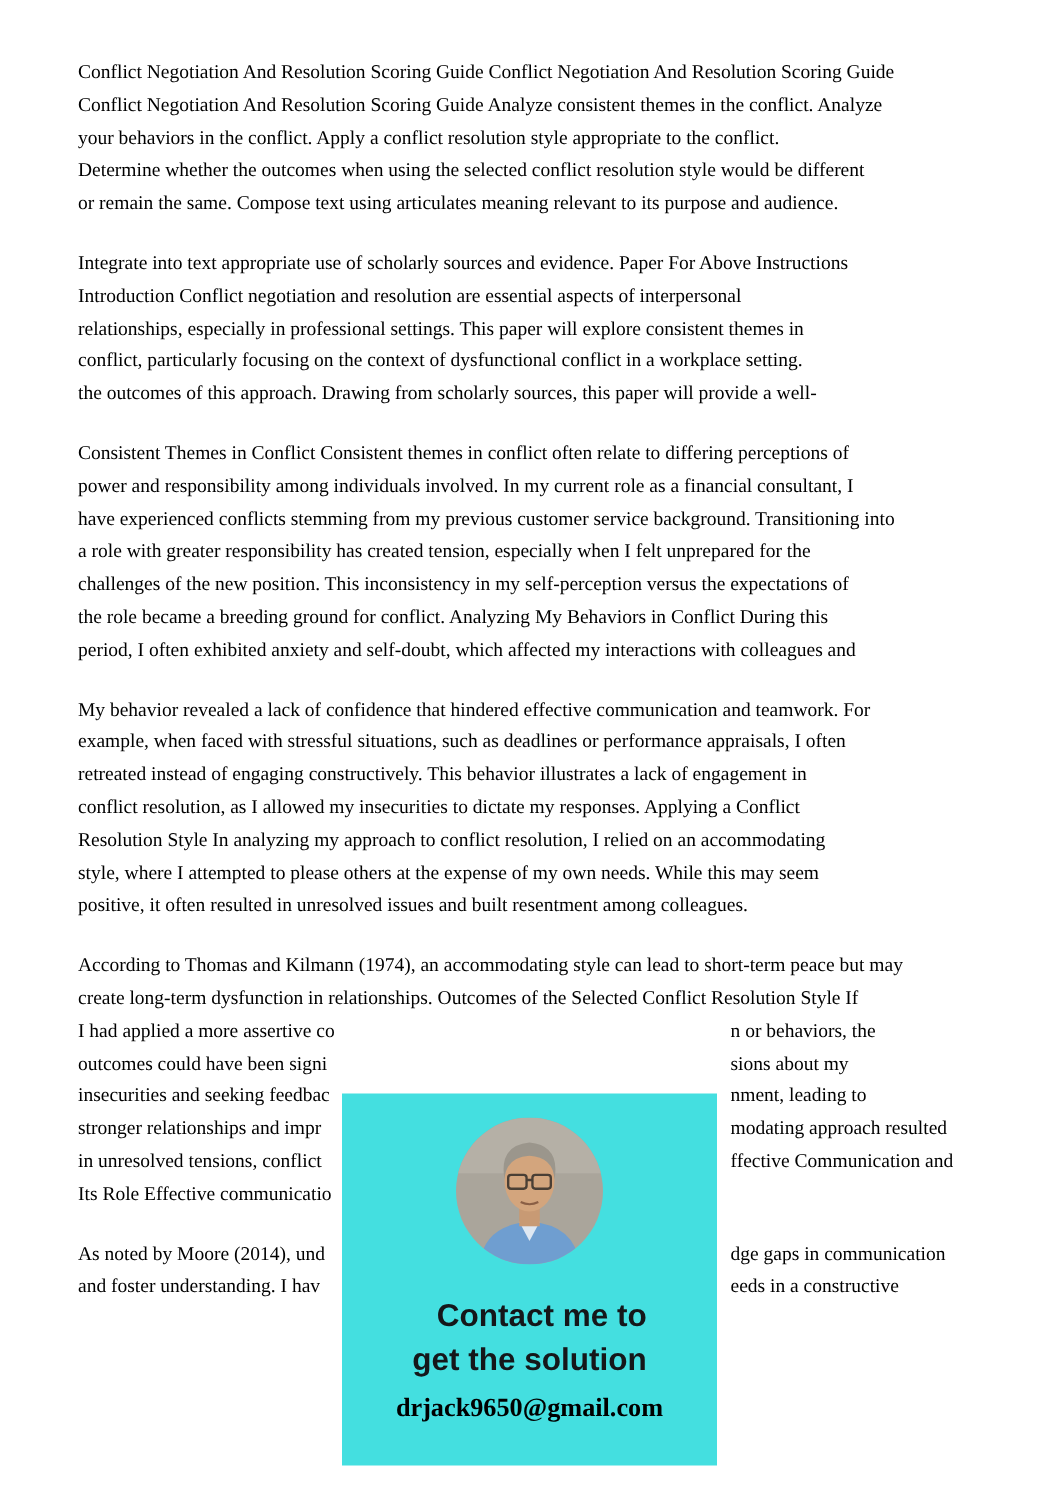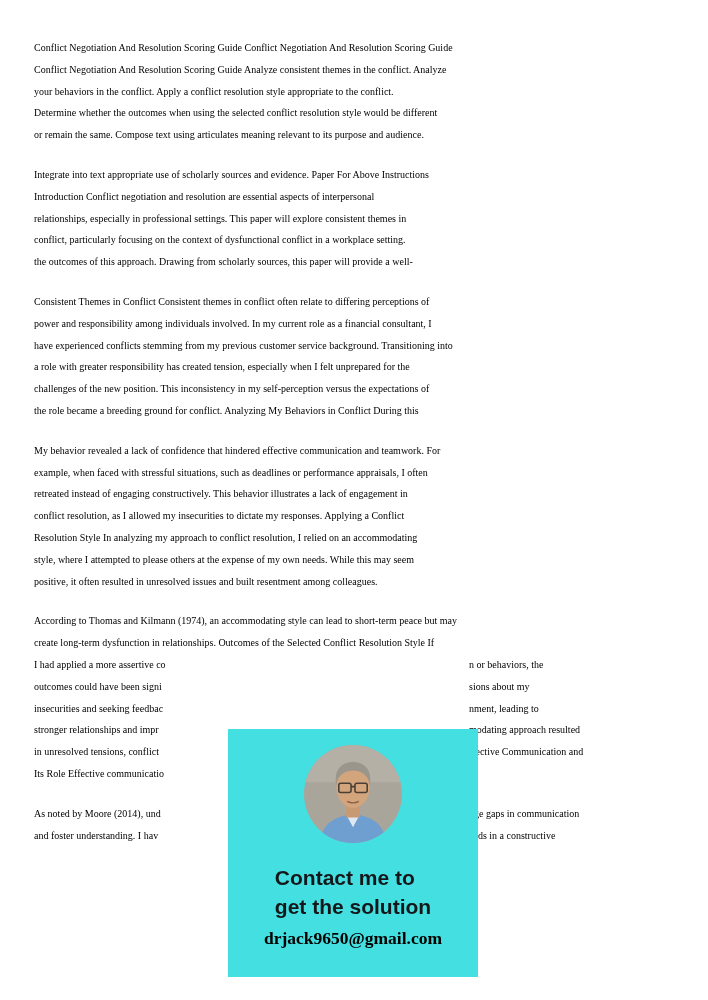--- a/index.html
+++ b/index.html
@@ -7,24 +7,24 @@
     position: relative;
     width: 708px;
     height: 1000px;
     background: #ffffff;
     overflow: hidden;
     font-family: "Liberation Serif", serif;
     color: #000000;
   }
   .doc {
     position: absolute;
-    left: 34px;
+    left: 52px;
     top: 37px;
     width: 614px;
-    font-size: 10px;
+    font-size: 13px;
     line-height: 21.8px;
   }
   .paragraph { margin: 0 0 18px 0; }
   .line {
     position: relative;
     white-space: nowrap;
     height: 21.8px;
   }
   .frag-right {
     position: absolute;
@@ -52,21 +52,21 @@
     flex: 0 0 auto;
   }
   .photo svg { display: block; }
   .contact-text {
     margin-top: 20px;
     font-family: "Liberation Sans", sans-serif;
     font-weight: 700;
     font-size: 21px;
     line-height: 29px;
     color: #15171a;
-    text-align: left;
+    text-align: right;
   }
   .email {
     margin-top: 7px;
     font-family: "Liberation Serif", serif;
     font-weight: 700;
     font-size: 17.5px;
     color: #000000;
     text-align: left;
   }
 </style>
@@ -90,20 +90,21 @@
         <div class="line">conflict, particularly focusing on the context of dysfunctional conflict in a workplace setting.</div>
         <div class="line">the outcomes of this approach. Drawing from scholarly sources, this paper will provide a well-</div>
       </div>
       <div class="paragraph">
         <div class="line">Consistent Themes in Conflict Consistent themes in conflict often relate to differing perceptions of</div>
         <div class="line">power and responsibility among individuals involved. In my current role as a financial consultant, I</div>
         <div class="line">have experienced conflicts stemming from my previous customer service background. Transitioning into</div>
         <div class="line">a role with greater responsibility has created tension, especially when I felt unprepared for the</div>
         <div class="line">challenges of the new position. This inconsistency in my self-perception versus the expectations of</div>
         <div class="line">the role became a breeding ground for conflict. Analyzing My Behaviors in Conflict During this</div>
+        <div class="line">period, I often exhibited anxiety and self-doubt, which affected my interactions with colleagues and</div>
       </div>
       <div class="paragraph">
         <div class="line">My behavior revealed a lack of confidence that hindered effective communication and teamwork. For</div>
         <div class="line">example, when faced with stressful situations, such as deadlines or performance appraisals, I often</div>
         <div class="line">retreated instead of engaging constructively. This behavior illustrates a lack of engagement in</div>
         <div class="line">conflict resolution, as I allowed my insecurities to dictate my responses. Applying a Conflict</div>
         <div class="line">Resolution Style In analyzing my approach to conflict resolution, I relied on an accommodating</div>
         <div class="line">style, where I attempted to please others at the expense of my own needs. While this may seem</div>
         <div class="line">positive, it often resulted in unresolved issues and built resentment among colleagues.</div>
       </div>

